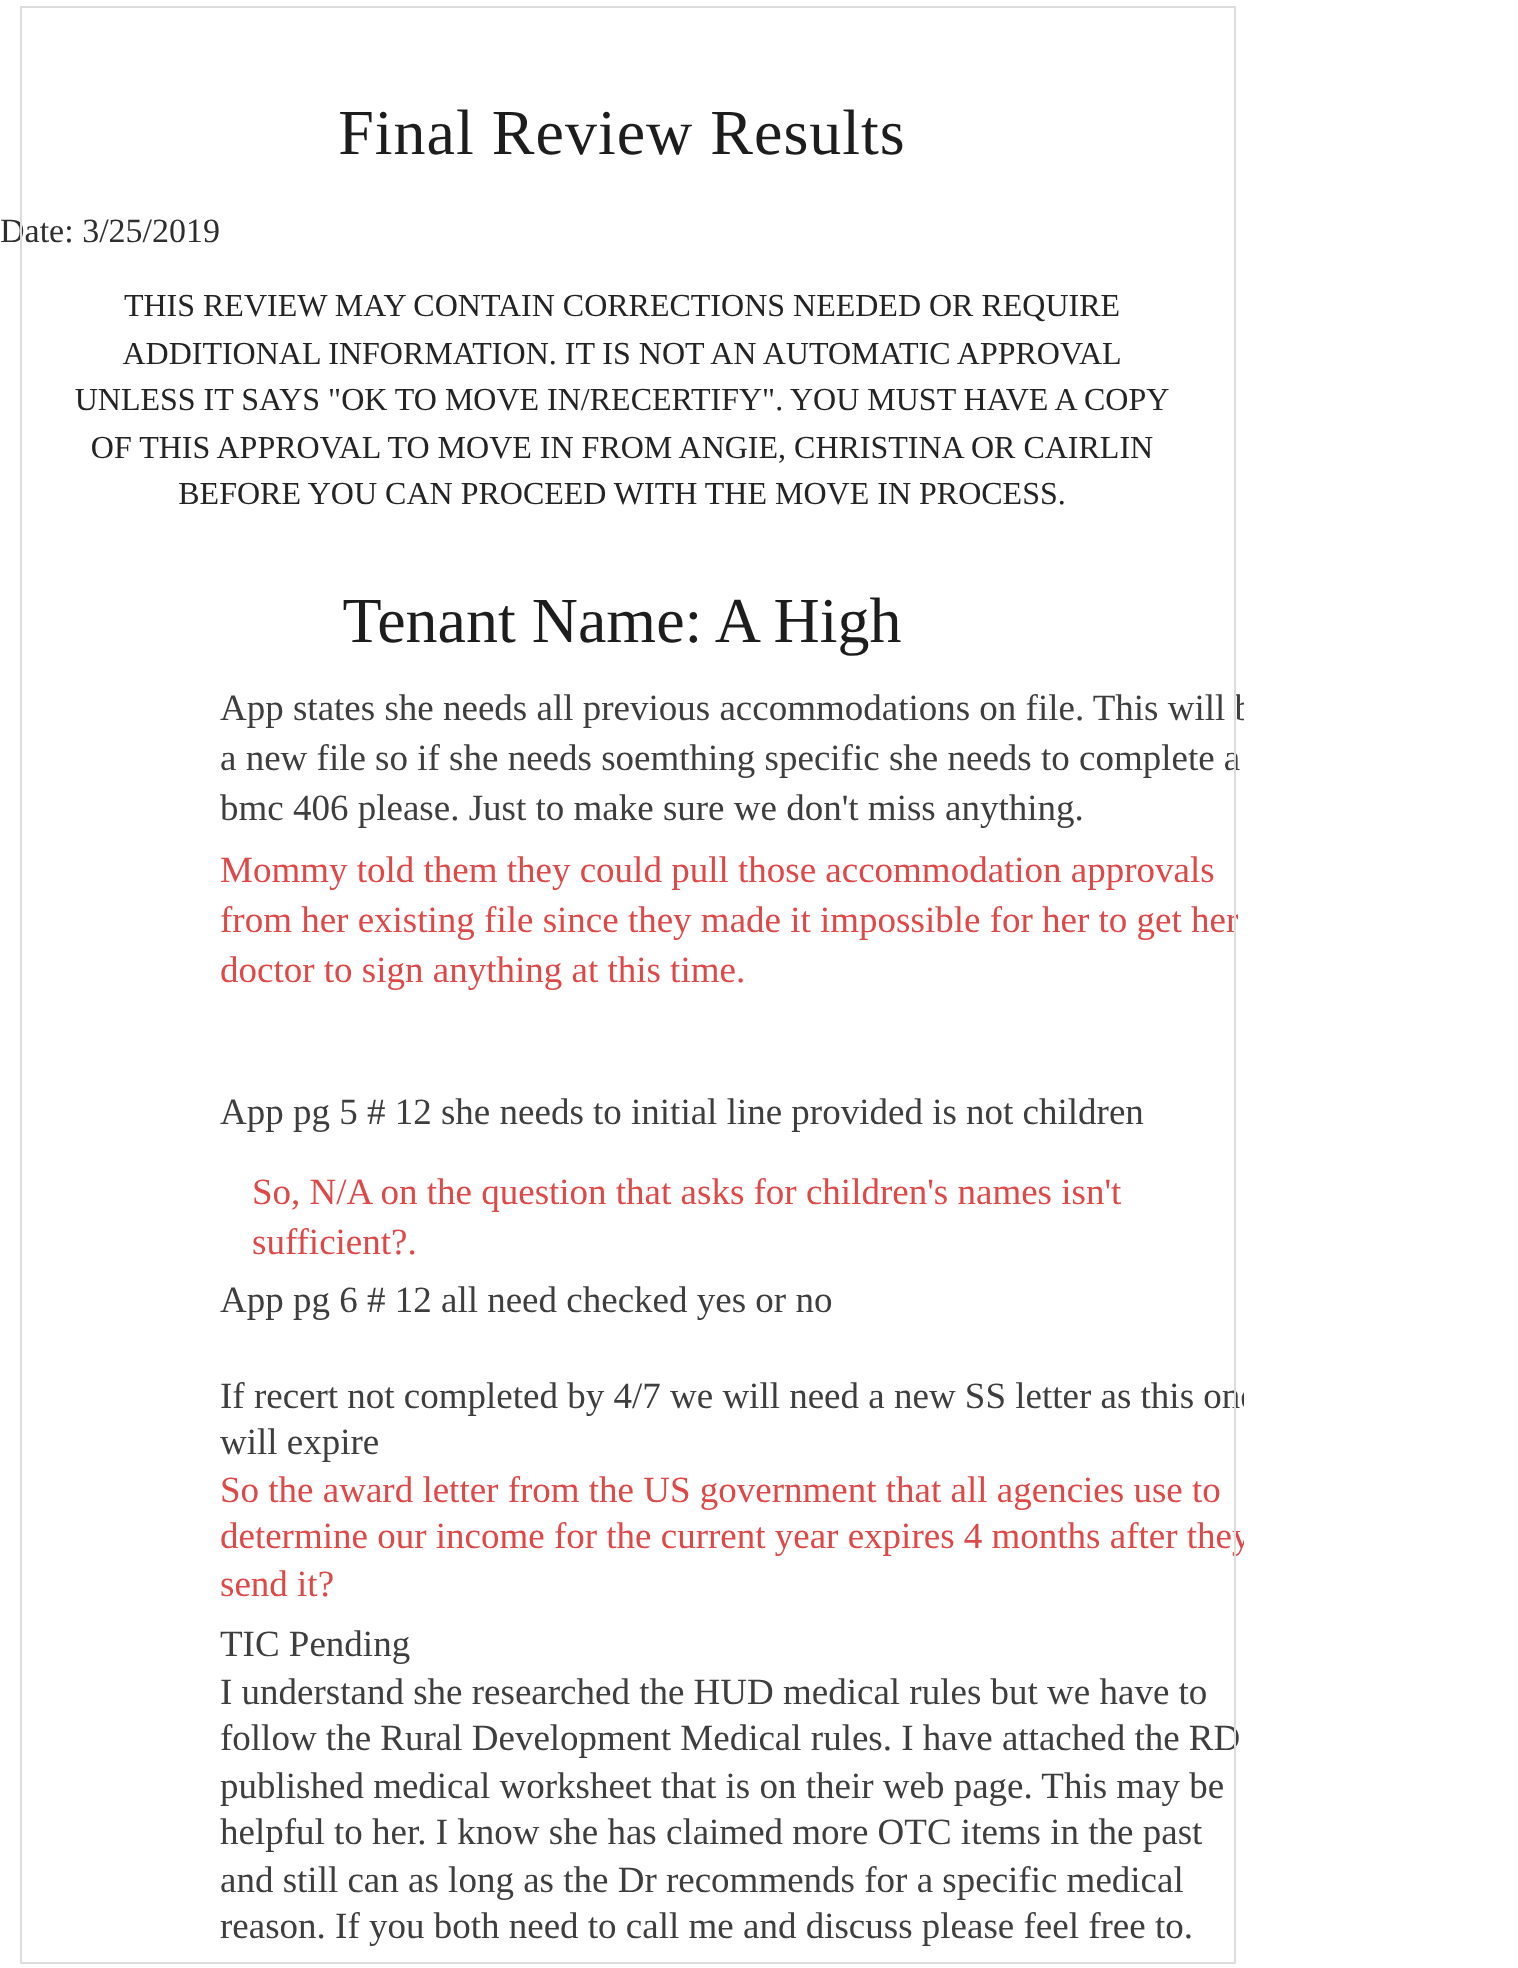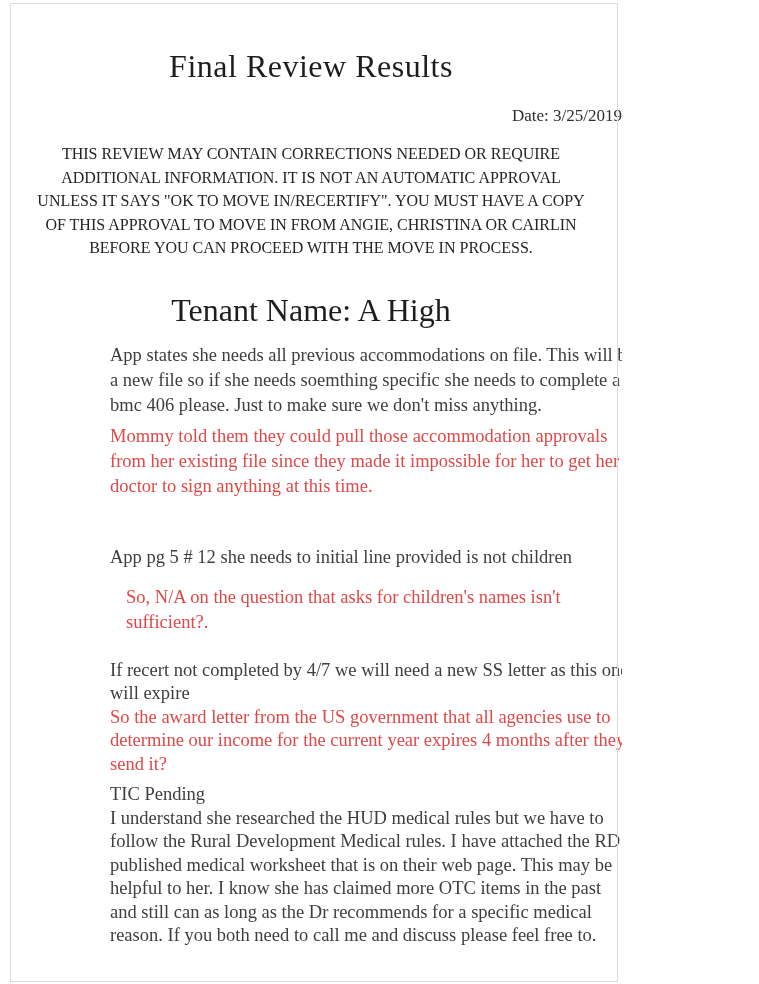--- a/index.html
+++ b/index.html
@@ -20,21 +20,21 @@
   .doc-title {
     margin: 48px 0 0 0;
     text-align: center;
     font-size: 32px;
     font-weight: normal;
     color: #1d1d1d;
     letter-spacing: 0.5px;
   }
   .doc-date {
     margin-top: 21px;
-    text-align: right;
+    text-align: left;
     font-size: 17px;
     color: #2e2e2e;
   }
   .notice {
     margin-top: 16px;
     text-align: center;
     font-size: 16px;
     line-height: 23.5px;
     color: #242424;
     white-space: pre-line;
@@ -90,20 +90,21 @@
   <div class="body-col">
     <p class="para p1">App states she needs all previous accommodations on file. This will be
 a new file so if she needs soemthing specific she needs to complete a
 bmc 406 please. Just to make sure we don't miss anything.</p>
     <p class="para p2 red">Mommy told them they could pull those accommodation approvals
 from her existing file since they made it impossible for her to get her
 doctor to sign anything at this time.</p>
     <p class="para p4">App pg 5 # 12 she needs to initial line provided is not children</p>
     <p class="para p5 red">So, N/A on the question that asks for children's names isn't
 sufficient?.</p>
+    <p class="para p6">App pg 6 # 12 all need checked yes or no</p>
     <p class="para p7 lower">If recert not completed by 4/7 we will need a new SS letter as this one
 will expire</p>
     <p class="para p8 lower red">So the award letter from the US government that all agencies use to
 determine our income for the current year expires 4 months after they
 send it?</p>
     <p class="para p10 lower">TIC Pending</p>
     <p class="para p9 lower">I understand she researched the HUD medical rules but we have to
 follow the Rural Development Medical rules. I have attached the RD
 published medical worksheet that is on their web page. This may be
 helpful to her. I know she has claimed more OTC items in the past

